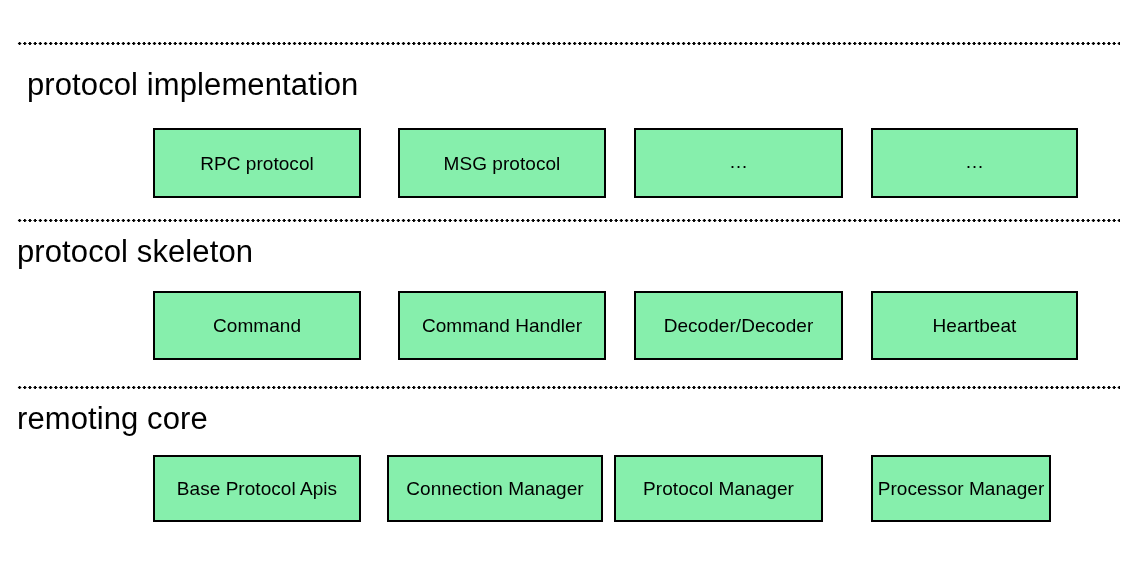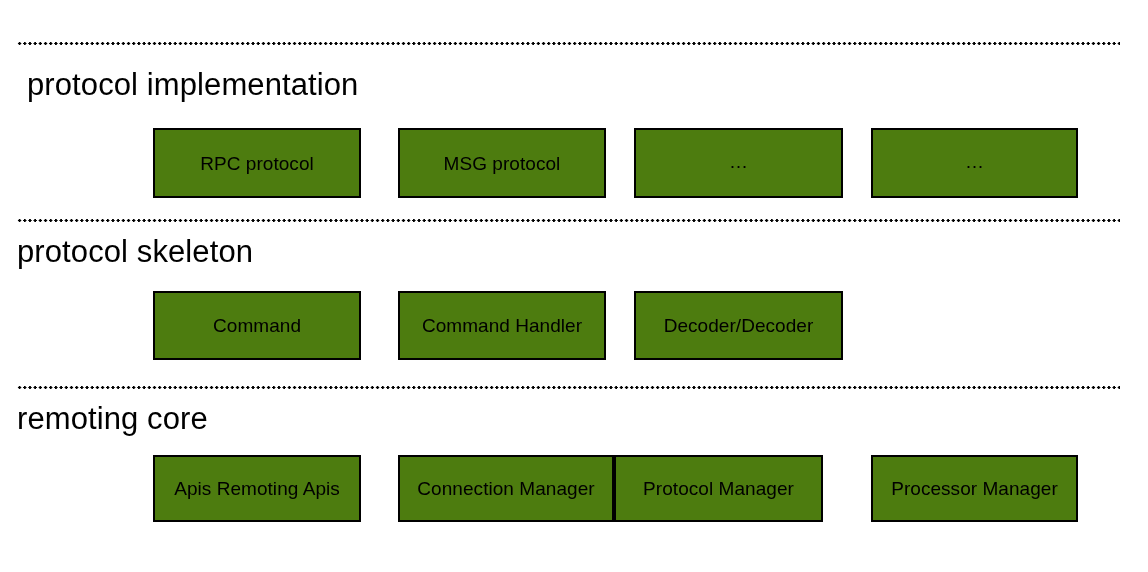--- a/index.html
+++ b/index.html
@@ -50,21 +50,21 @@
   }
   .header-1 { left: 27px; top: 69px; }
   .header-2 { left: 17px; top: 236px; }
   .header-3 { left: 17px; top: 403px; }
 
   
   .box {
     position: absolute;
     box-sizing: border-box;
     border: 2px solid #000000;
-    background: #4d7c0f;
+    background: #86efac;
     display: flex;
     align-items: center;
     justify-content: center;
   }
   .box-label {
     font-size: 19px;
     font-weight: 400;
     line-height: 1;
     white-space: nowrap;
     letter-spacing: 0.05px;
@@ -81,23 +81,23 @@
   .row-3 { top: 455px; height: 67px; }
 
   
   .col-1 { left: 153px; width: 208px; }
   .col-2 { left: 398px; width: 208px; }
   .col-3 { left: 634px; width: 209px; }
   .col-4 { left: 871px; width: 207px; }
 
   
   .row-3.col-1 { left: 153px; width: 208px; }
-  .row-3.col-2 { left: 398px; width: 216px; text-align: center; }
+  .row-3.col-2 { left: 387px; width: 216px; text-align: center; }
   .row-3.col-3 { left: 614px; width: 209px; }
-  .row-3.col-4 { left: 871px; width: 207px; }
+  .row-3.col-4 { left: 871px; width: 180px; }
 </style>
 </head>
 <body>
 
 <div class="canvas">
 
   <div class="divider divider-1"></div>
 
   <div class="section-header header-1">protocol implementation</div>
 
@@ -120,27 +120,30 @@
 
   <div class="box row-2 col-1">
     <span class="box-label">Command</span>
   </div>
   <div class="box row-2 col-2">
     <span class="box-label">Command Handler</span>
   </div>
   <div class="box row-2 col-3">
     <span class="box-label">Decoder/Decoder</span>
   </div>
+  <div class="box row-2 col-4">
+    <span class="box-label">Heartbeat</span>
+  </div>
 
   <div class="divider divider-3"></div>
 
   <div class="section-header header-3">remoting core</div>
 
   <div class="box row-3 col-1">
-    <span class="box-label">Apis Remoting Apis</span>
+    <span class="box-label">Base Protocol Apis</span>
   </div>
   <div class="box row-3 col-2">
     <span class="box-label">Connection Manager</span>
   </div>
   <div class="box row-3 col-3">
     <span class="box-label">Protocol Manager</span>
   </div>
   <div class="box row-3 col-4">
     <span class="box-label">Processor Manager</span>
   </div>

